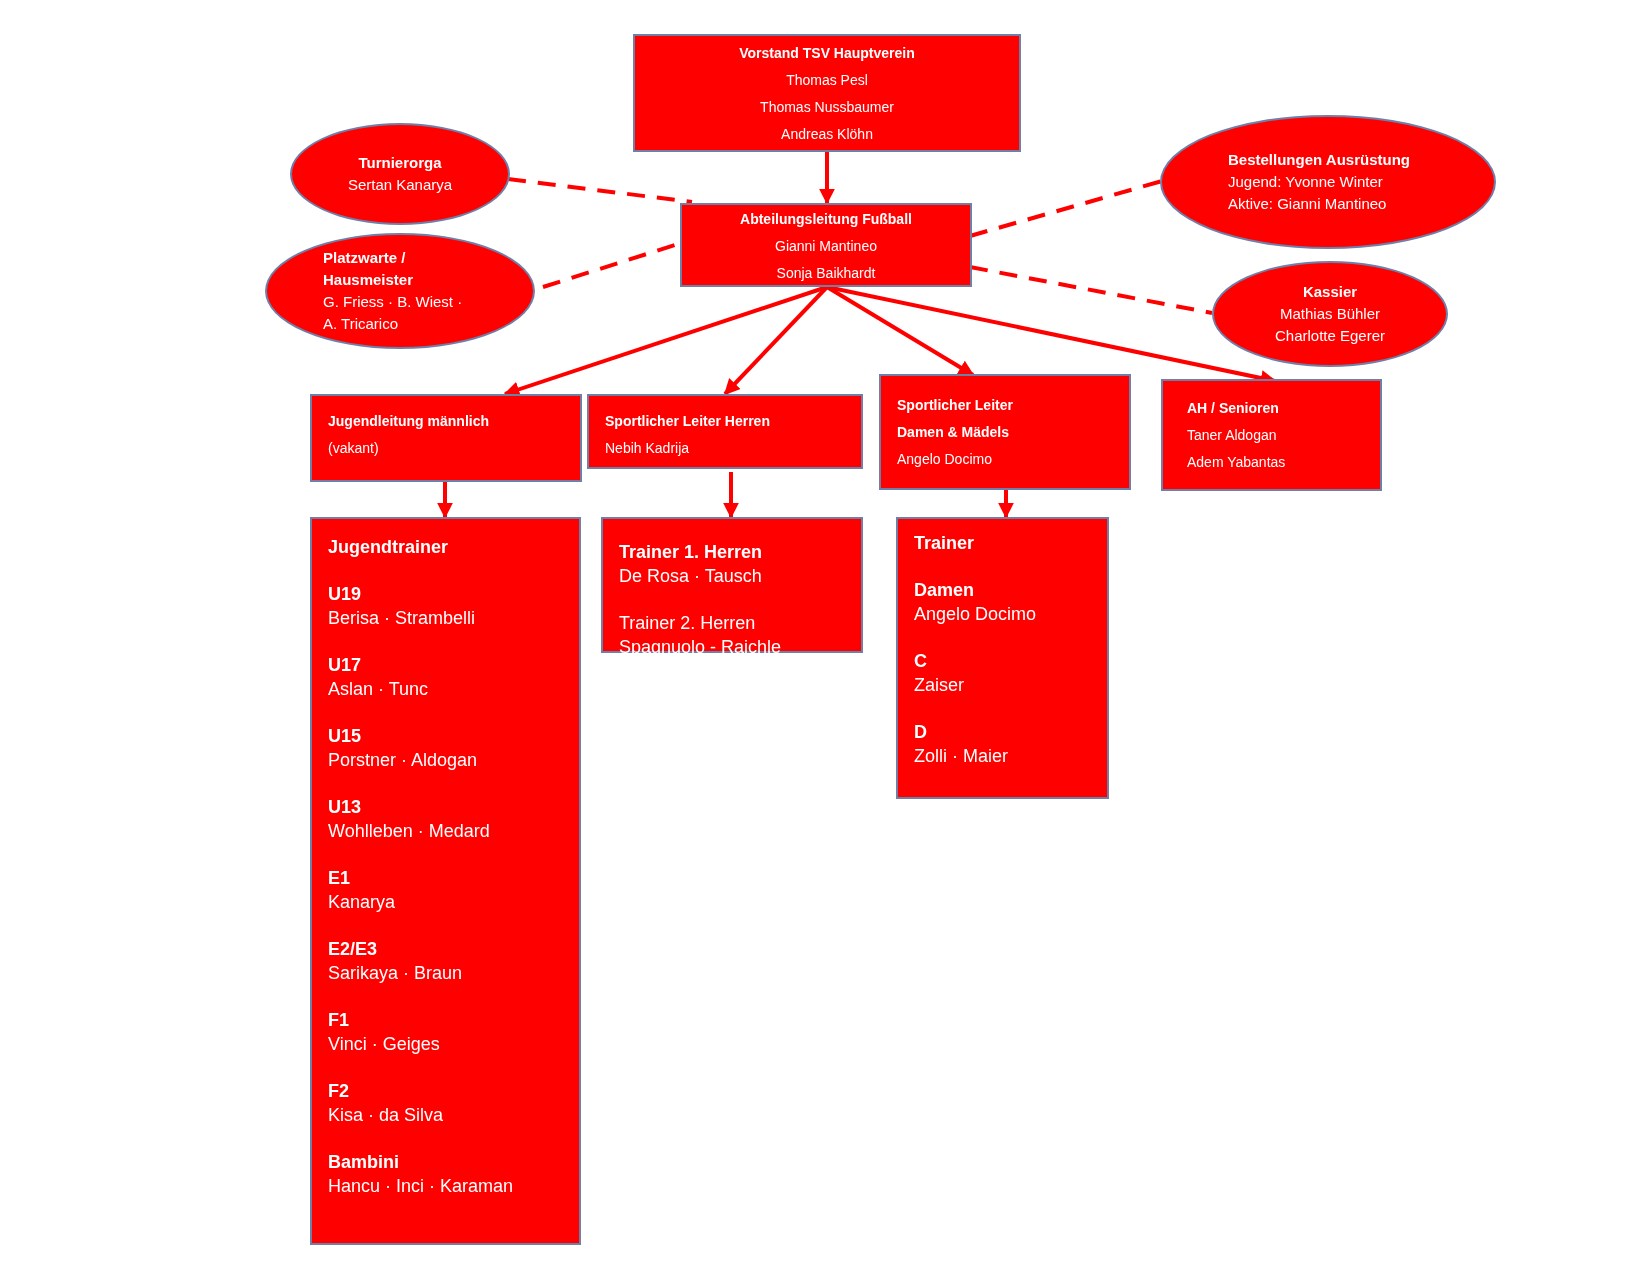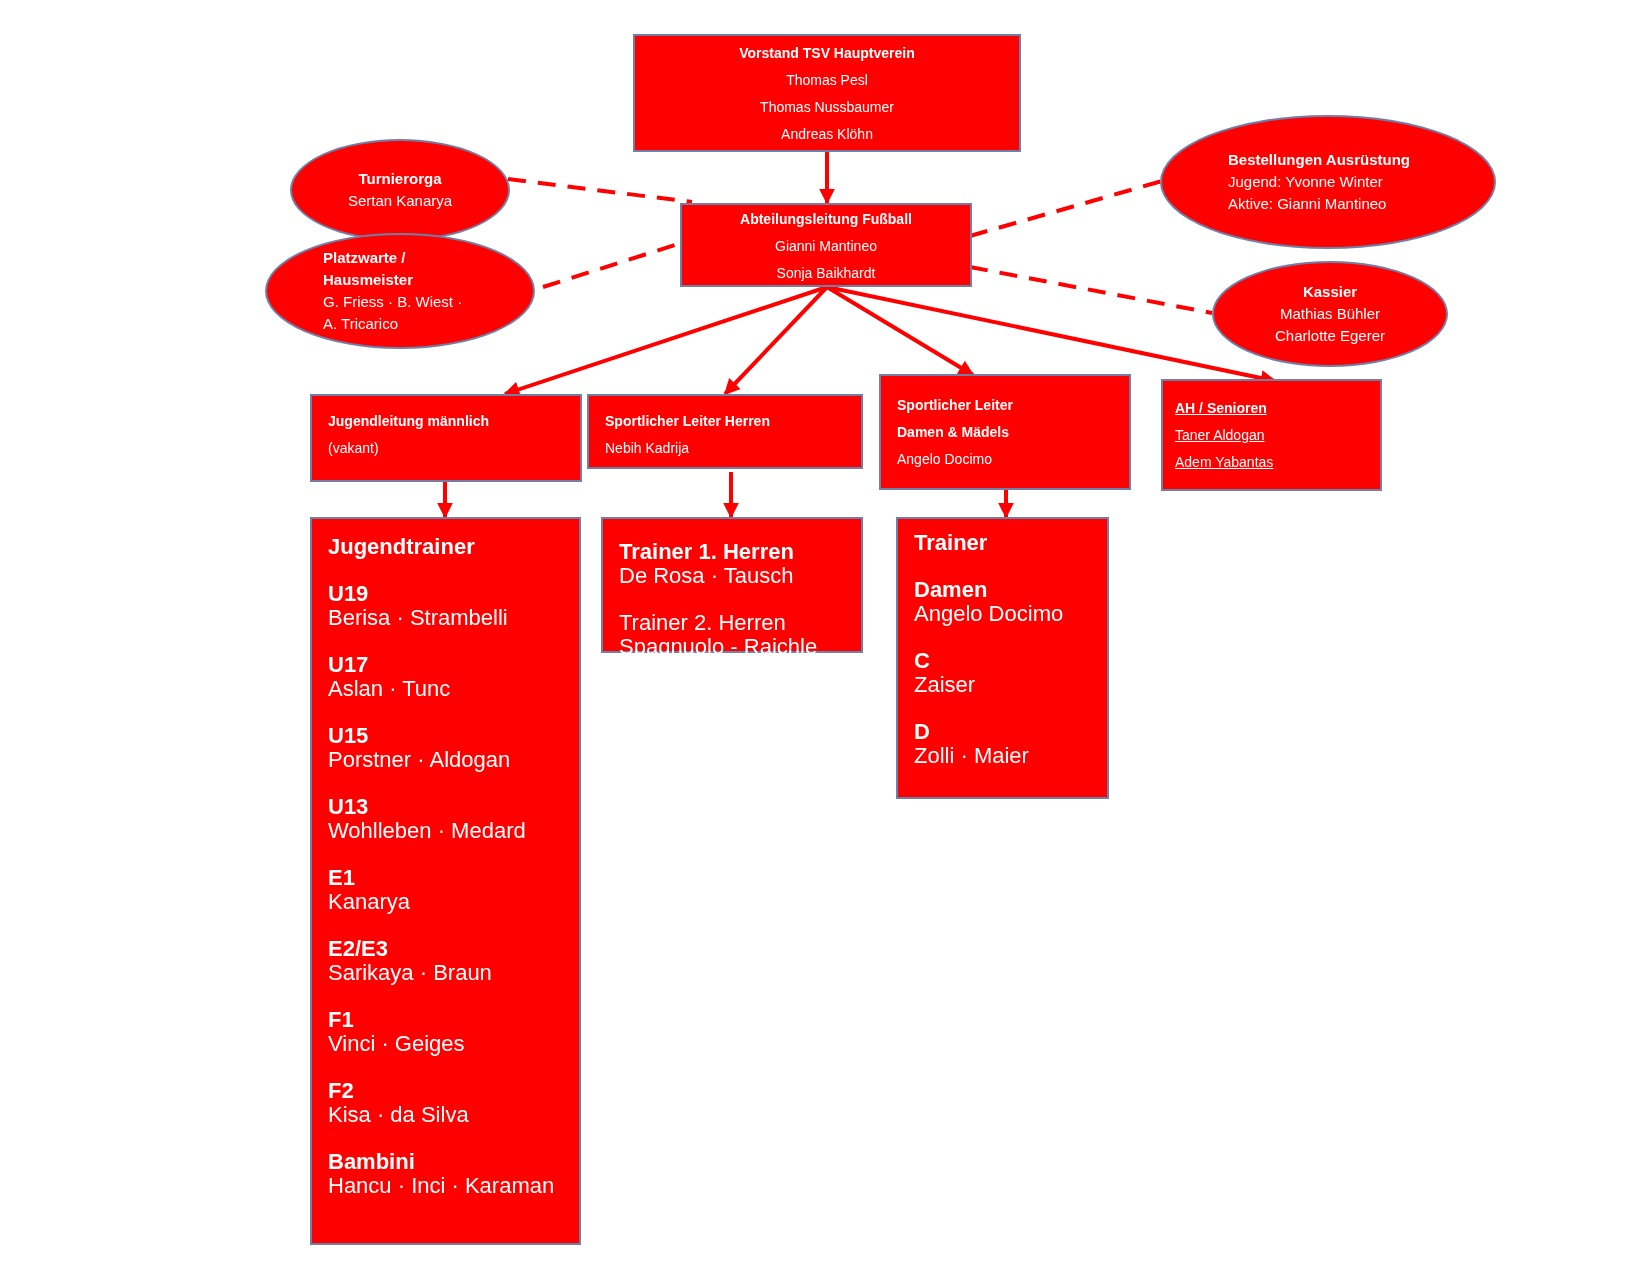--- a/index.html
+++ b/index.html
@@ -8,21 +8,21 @@
   #connectors { position: absolute; left: 0; top: 0; width: 1650px; height: 1275px; z-index: 1; }
   .box { position: absolute; background: #ff0000; border: 2px solid #6f7fa8; color: #ffffff;
          box-sizing: border-box; z-index: 2; }
   .ellipse { position: absolute; background: #ff0000; border: 2px solid #6f7fa8; border-radius: 50%;
              color: #ffffff; box-sizing: border-box; z-index: 2; display: flex; flex-direction: column;
              justify-content: center; }
   .center { text-align: center; }
   .b { font-weight: bold; }
   .t20 { font-size: 14px; line-height: 27px; }
   .t15 { font-size: 15px; line-height: 22px; }
-  .t18 { font-size: 22px; line-height: 24px; }
+  .t18 { font-size: 18px; line-height: 24px; }
   .line { display: block; white-space: nowrap; }
   .gap { height: 23px; }
 </style>
 </head>
 <body>
 
 <svg id="connectors" xmlns="http://www.w3.org/2000/svg">
   <defs>
     <marker id="arrow" viewBox="0 0 10 10" refX="9" refY="5" markerWidth="4" markerHeight="4" orient="auto">
       <path d="M0,0 L10,5 L0,10 z" fill="#ff0000"></path>
@@ -50,21 +50,21 @@
   <span class="line t20">Thomas Nussbaumer</span>
   <span class="line t20">Andreas Klöhn</span>
 </div>
 
 <div class="box center" style="left:680px; top:203px; width:292px; height:84px; padding-top:1px;">
   <span class="line t20 b">Abteilungsleitung Fußball</span>
   <span class="line t20">Gianni Mantineo</span>
   <span class="line t20">Sonja Baikhardt</span>
 </div>
 
-<div class="ellipse center" style="left:290px; top:139px; width:220px; height:102px;justify-content:center;">
+<div class="ellipse center" style="left:290px; top:123px; width:220px; height:102px;justify-content:center;">
   <span class="line t15 b">Turnierorga</span>
   <span class="line t15">Sertan Kanarya</span>
 </div>
 
 <div class="ellipse" style="left:265px; top:233px; width:270px; height:116px; padding-left:56px;">
   <span class="line t15 b">Platzwarte /</span>
   <span class="line t15 b">Hausmeister</span>
   <span class="line t15">G. Friess · B. Wiest ·</span>
   <span class="line t15">A. Tricarico</span>
 </div>
@@ -90,21 +90,21 @@
   <span class="line t20 b">Sportlicher Leiter Herren</span>
   <span class="line t20">Nebih Kadrija</span>
 </div>
 
 <div class="box" style="left:879px; top:374px; width:252px; height:116px; padding:16px 0 0 16px;">
   <span class="line t20 b">Sportlicher Leiter</span>
   <span class="line t20 b">Damen &amp; Mädels</span>
   <span class="line t20">Angelo Docimo</span>
 </div>
 
-<div class="box" style="left:1161px; top:379px; width:221px; height:112px; padding:14px 0 0 12px;text-decoration:underline;">
+<div class="box" style="left:1161px; top:379px; width:221px; height:112px; padding:14px 0 0 24px;">
   <span class="line t20 b">AH / Senioren</span>
   <span class="line t20">Taner Aldogan</span>
   <span class="line t20">Adem Yabantas</span>
 </div>
 
 <div class="box" style="left:310px; top:517px; width:271px; height:728px; padding:16px 0 0 16px;">
   <span class="line t18 b">Jugendtrainer</span>
   <div id="jt-list">
     <div>
         <div class="gap"></div>

